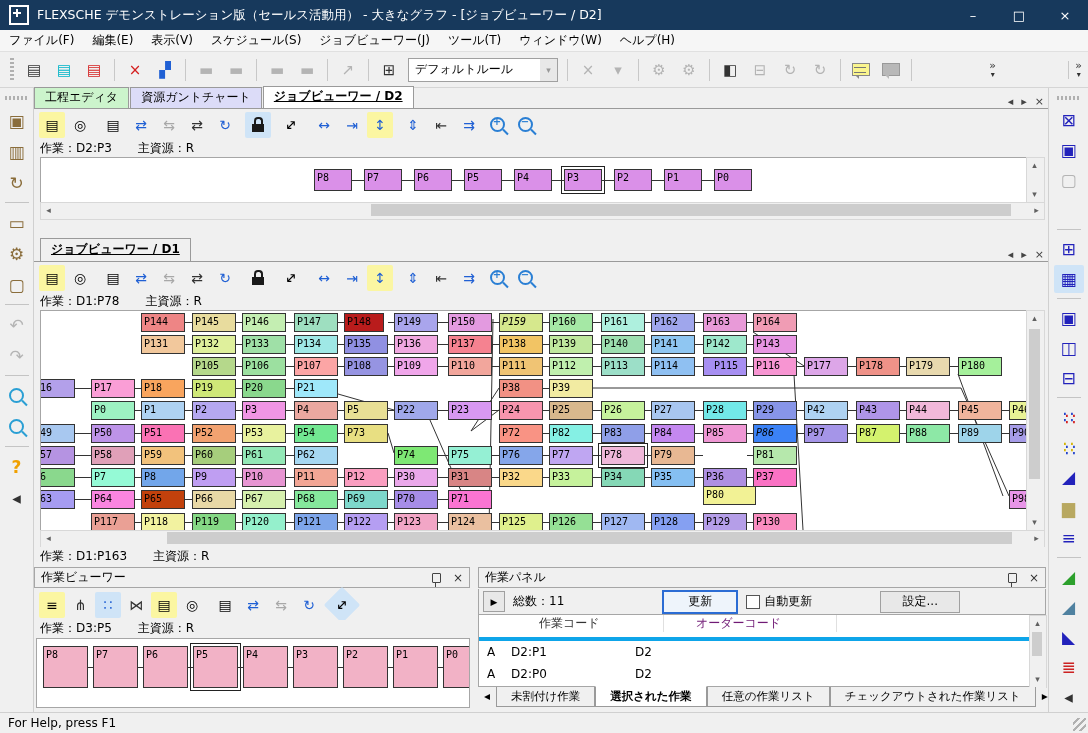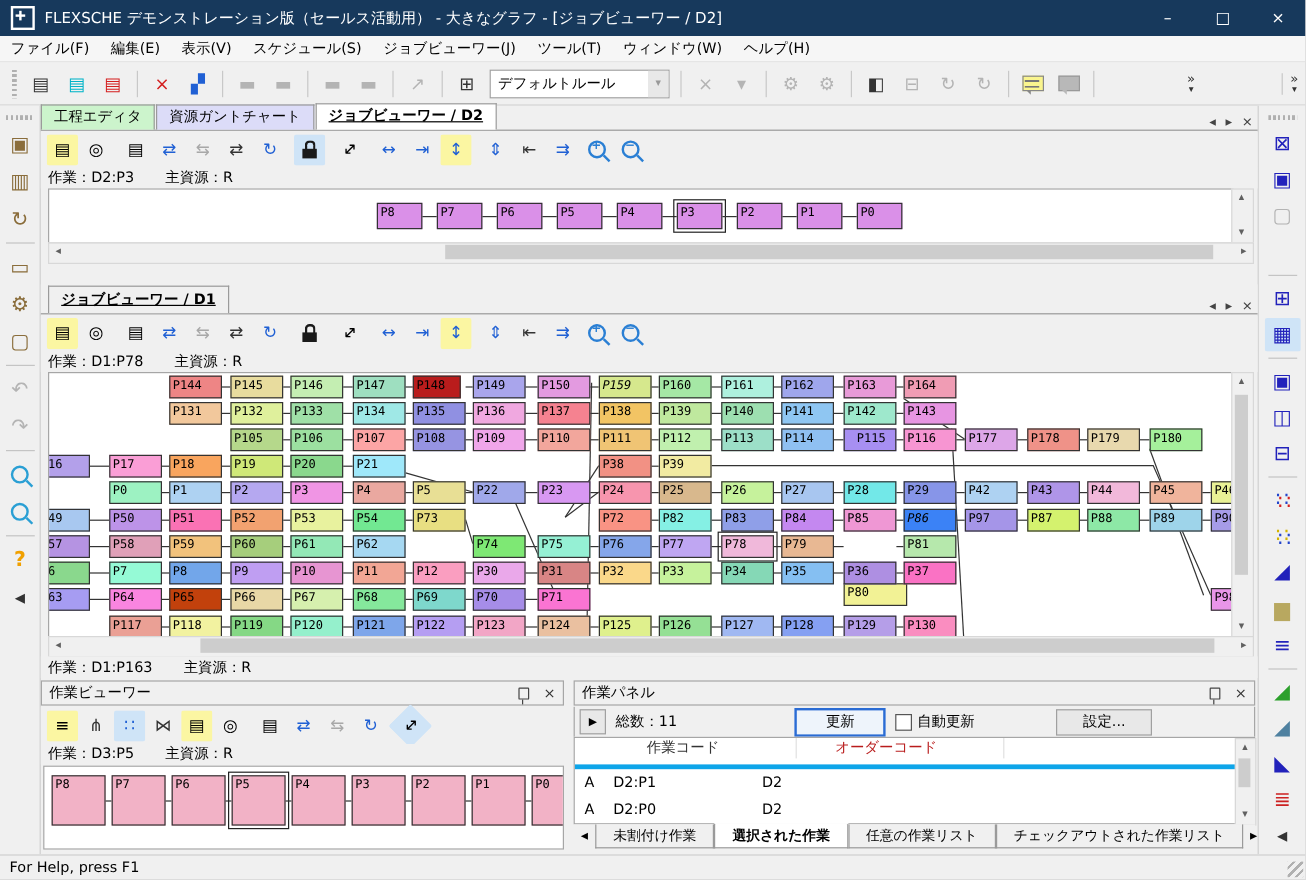--- a/index.html
+++ b/index.html
@@ -878,21 +878,21 @@
     <span style="display:flex;align-items:center;">
       <span class="checkbox"></span>
       <span>自動更新</span>
     </span>
     <span class="btn" style="width:78px;height:20px;margin-left:60px;">設定...</span>
   </div>
   <div class="abs" id="wp-table" style="left:478px;top:614px;width:568px;height:73px;background:#fff;border:1px solid #a6a6a6;overflow:hidden;">
     <div id="wp-head" style="display:flex;height:22px;border-bottom:4px solid #0ea5e9;align-items:flex-start;gap:28px;">
         <div style="width: 28px;"></div>
         <div style="width: 124px; border-right: 1px solid rgb(224, 224, 224); padding-left: 4px; color: rgb(51, 51, 51);">作業コード</div>
-        <div style="width: 140px; border-right: 1px solid rgb(224, 224, 224); padding-left: 4px; color: #b91c1c;">オーダーコード</div>
+        <div style="width: 140px; border-right: 1px solid rgb(224, 224, 224); padding-left: 4px; color: #701a75;">オーダーコード</div>
       </div>
     <div id="wp-rows">
         <div style="display: flex; height: 22px; align-items: center;">
           <div style="width: 28px; padding-left: 8px; box-sizing: border-box;">A</div>
           <div style="width: 124px; padding-left: 4px; box-sizing: border-box;">D2:P1</div>
           <div style="width: 140px; padding-left: 4px; box-sizing: border-box;">D2</div>
         </div>
         <div style="display: flex; height: 22px; align-items: center;">
           <div style="width: 28px; padding-left: 8px; box-sizing: border-box;">A</div>
           <div style="width: 124px; padding-left: 4px; box-sizing: border-box;">D2:P0</div>

